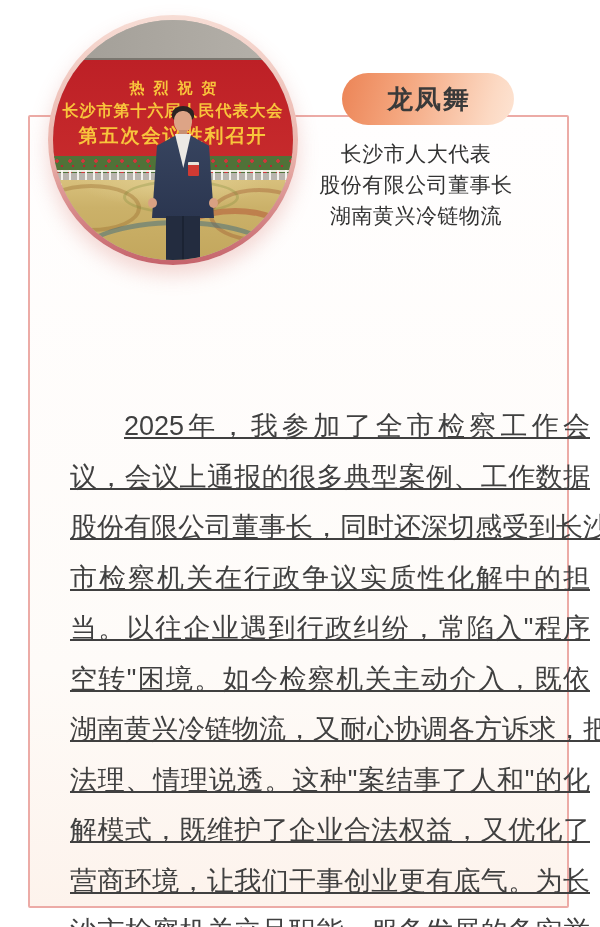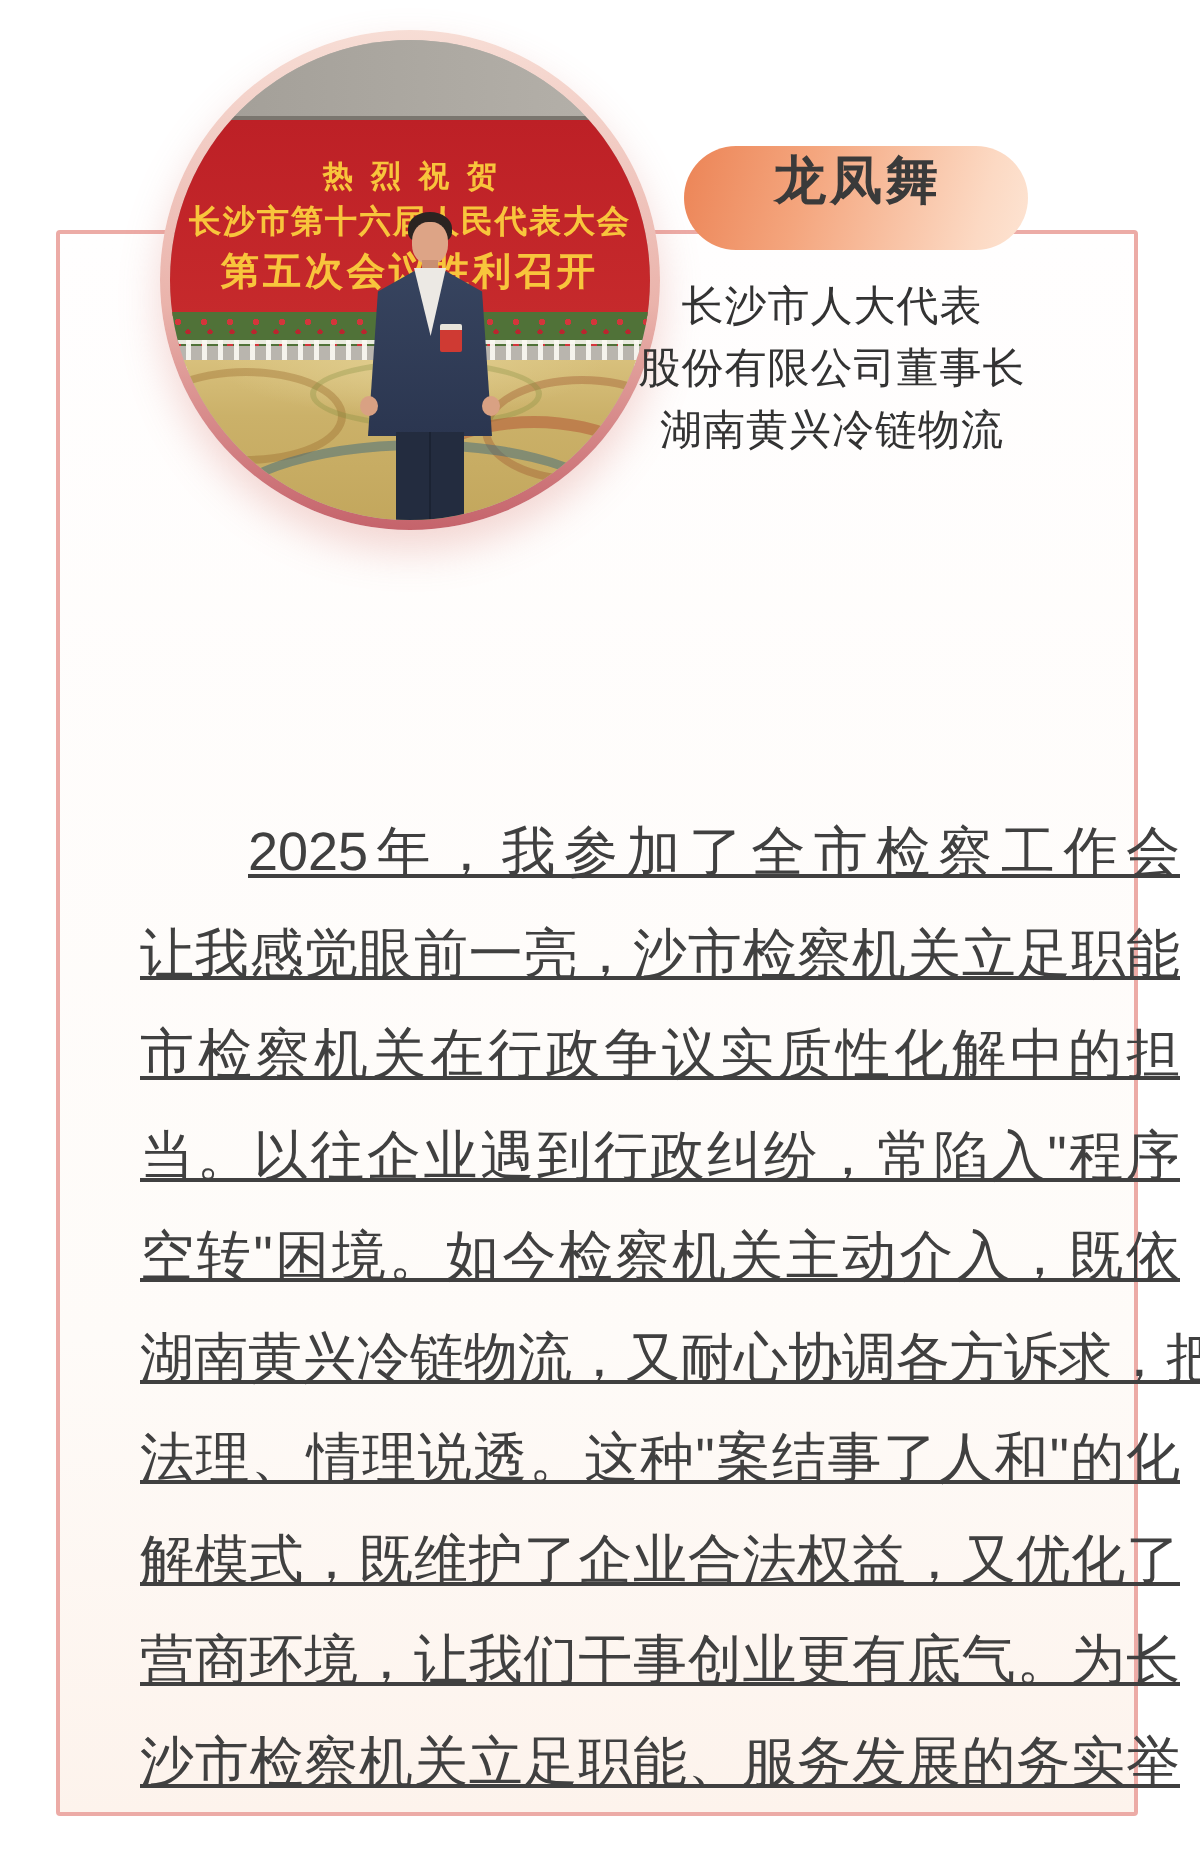--- a/index.html
+++ b/index.html
@@ -16,21 +16,21 @@
   }
   
   .paragraph{
     position:absolute;left:40px;top:284px;width:520px;
     font-size:27px;line-height:50.5px;color:#404040;font-weight:500;
   }
   .p-line{text-align:justify;text-align-last:justify;white-space:nowrap;text-decoration:underline;}
   .p-line.indent{text-indent:2em;}
   
   .avatar-ring{
-    position:absolute;left:80px;top:15px;width:250px;height:250px;
+    position:absolute;left:48px;top:15px;width:250px;height:250px;
     box-sizing:border-box;padding:5px;border-radius:50%;
     background:linear-gradient(180deg,#f7ddd5 0%,#eab3ab 55%,#c5636b 100%);
     box-shadow:0 10px 20px rgba(214,122,114,0.30);
     font-family:Liberation Serif, serif;
   }
   .photo{position:relative;width:240px;height:240px;border-radius:50%;overflow:hidden;background:#b9b5ae;}
   .wall{position:absolute;left:0;top:0;width:100%;height:38px;
     background:linear-gradient(90deg,#a19d96,#b6b2ab);border-bottom:2px solid #7a766f;}
   .backdrop{position:absolute;left:-4%;top:40px;width:108%;height:98px;
     background:linear-gradient(180deg,#bd2026,#c62a2c);}
@@ -75,39 +75,40 @@
   .id-badge{position:absolute;left:40px;top:56px;width:11px;height:14px;border-radius:1px;
     background:linear-gradient(180deg,#e8e4da 0 22%,#cf3a33 22%);}
   .hand-l{position:absolute;left:0px;top:92px;width:9px;height:10px;background:#d9a183;border-radius:50%;}
   .hand-r{position:absolute;left:61px;top:92px;width:9px;height:10px;background:#d9a183;border-radius:50%;}
   .legs{position:absolute;left:18px;top:110px;width:34px;height:44px;
     background:linear-gradient(90deg,#232c3f 48%,#1b2333 48% 52%,#232c3f 52%);}
   
   .name-ribbon{
     position:absolute;left:342px;top:73px;width:172px;height:52px;border-radius:26px;
     background:linear-gradient(105deg,#ec8456 0%,#f4a57d 35%,#fcd9c3 85%,#fde4d3 100%);
-    display:flex;align-items:flex-start;justify-content:center;
+    display:flex;align-items:center;justify-content:center;
     font-size:26px;font-weight:bold;color:#3a3a3a;letter-spacing:2px;text-indent:2px;
   }
   
   .titles{
     position:absolute;left:304px;top:138px;width:224px;text-align:center;
     font-size:21px;line-height:31px;color:#333333;font-weight:500;letter-spacing:0.5px;
     white-space:nowrap;
   }
 </style>
 </head>
 <body>
 
 <div class="stage">
 
   <div class="card">
     <div class="paragraph">
       <div class="p-line indent">2025年，我参加了全市检察工作会</div>
-      <div class="p-line">让我感觉眼前一亮，沙市检察机关立足职能</div>
+      <div class="p-line">议，会议上通报的很多典型案例、工作数据</div>
+      <div class="p-line">股份有限公司董事长，同时还深切感受到长沙</div>
       <div class="p-line">市检察机关在行政争议实质性化解中的担</div>
       <div class="p-line">当。以往企业遇到行政纠纷，常陷入"程序</div>
       <div class="p-line">空转"困境。如今检察机关主动介入，既依</div>
       <div class="p-line">湖南黄兴冷链物流，又耐心协调各方诉求，把</div>
       <div class="p-line">法理、情理说透。这种"案结事了人和"的化</div>
       <div class="p-line">解模式，既维护了企业合法权益，又优化了</div>
       <div class="p-line">营商环境，让我们干事创业更有底气。为长</div>
       <div class="p-line">沙市检察机关立足职能、服务发展的务实举</div>
 
     </div>

